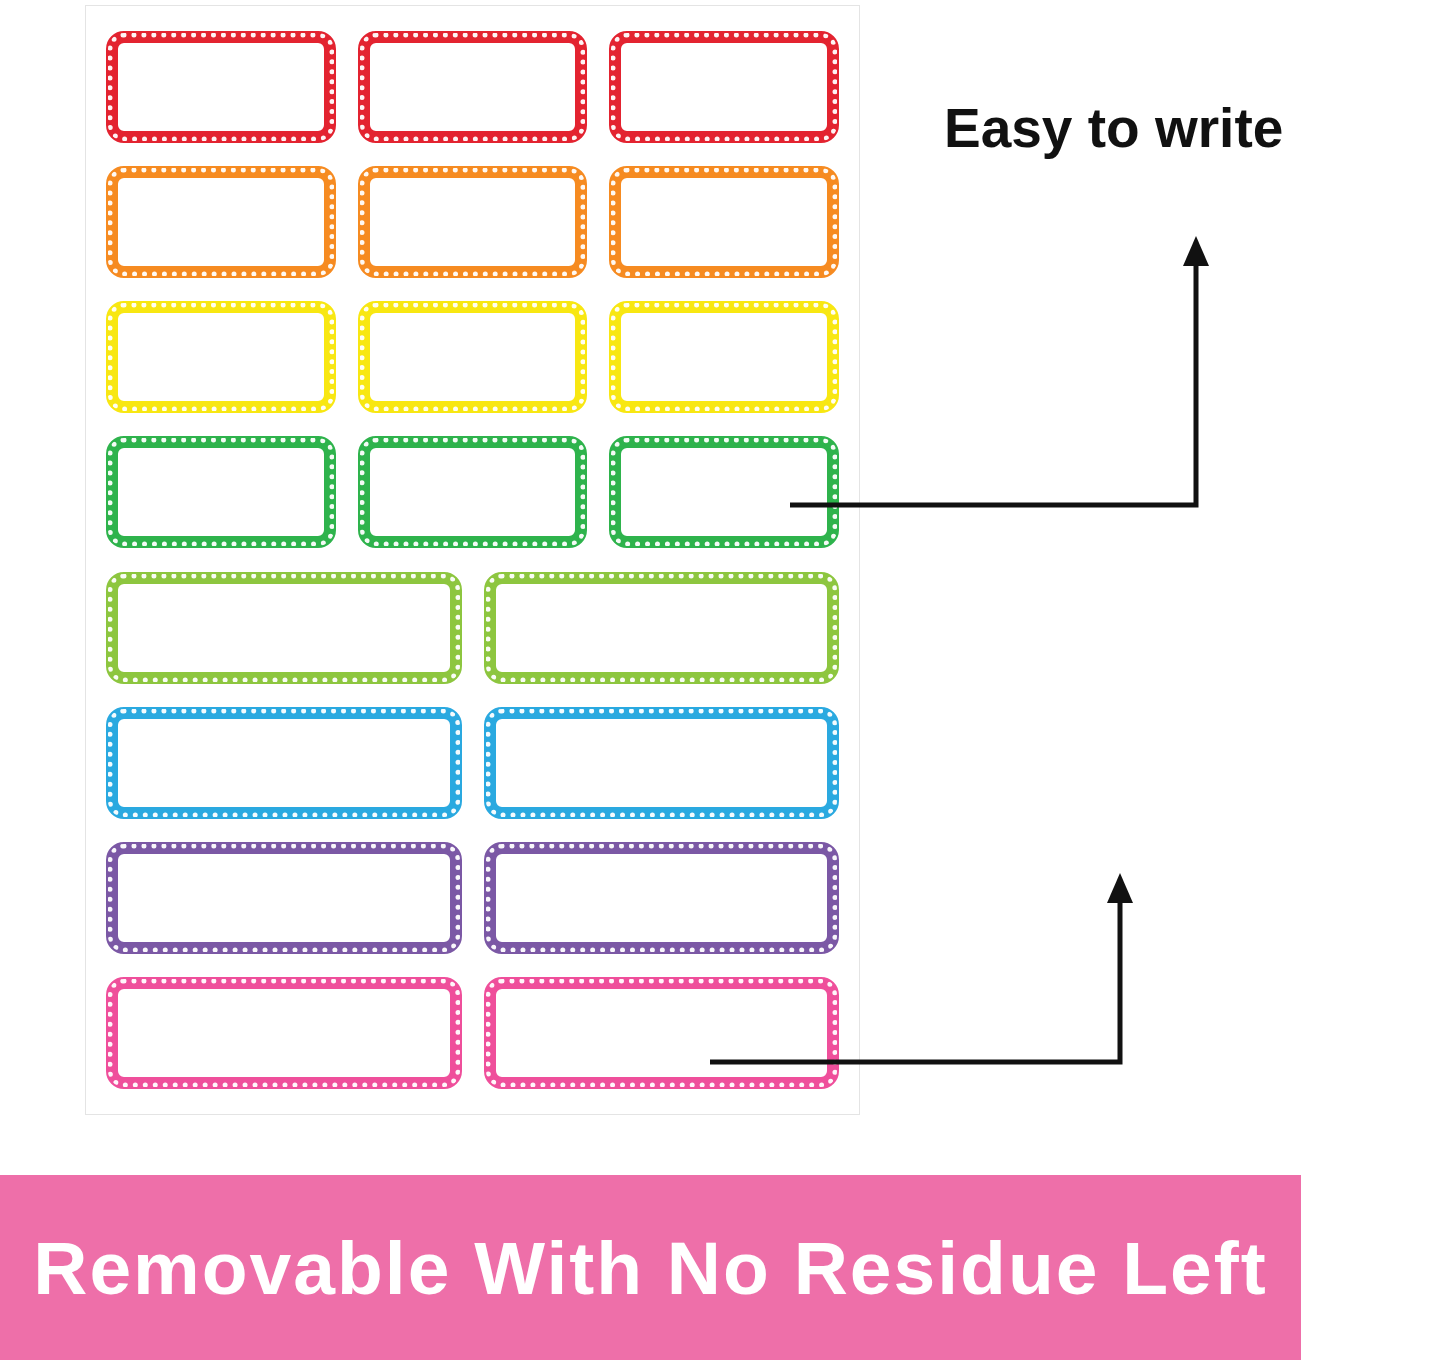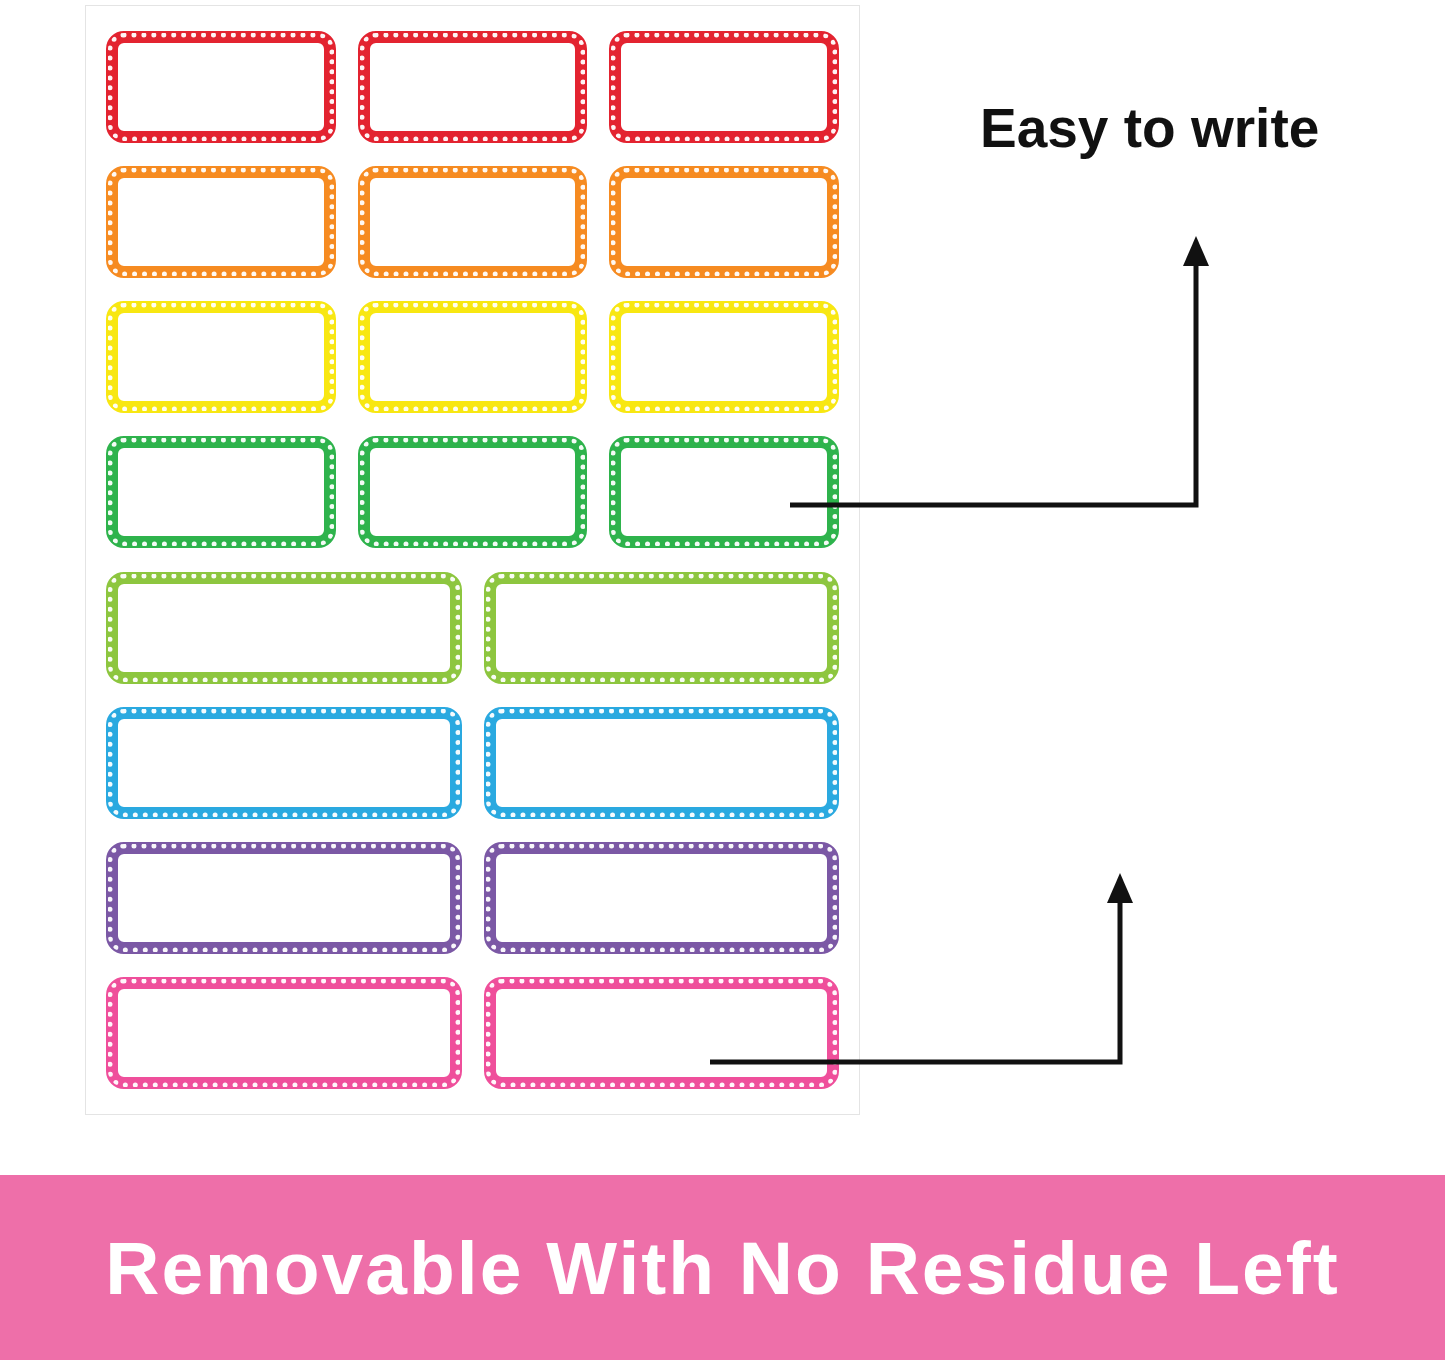--- a/index.html
+++ b/index.html
@@ -54,36 +54,36 @@
   }
   
   .note {
     position: absolute;
     color: #111111;
     font-weight: 700;
     font-size: 55px;
     white-space: nowrap;
     line-height: 1.1;
   }
-  .note-easy { left: 980px; top: 98px; }
+  .note-easy { left: 944px; top: 98px; }
   .note-blur { left: 928px; top: 768px; }
   .arrows {
     position: absolute;
     left: 0;
     top: 0;
     width: 1445px;
     height: 1360px;
     pointer-events: none;
   }
   
   .banner {
     position: absolute;
     left: 0;
     top: 1175px;
-    width: 1445px;
+    width: 1301px;
     height: 185px;
     display: flex;
     align-items: center;
     justify-content: center;
   }
   .banner span {
     font-size: 75px;
     font-weight: 700;
     letter-spacing: 2px;
     white-space: nowrap;

